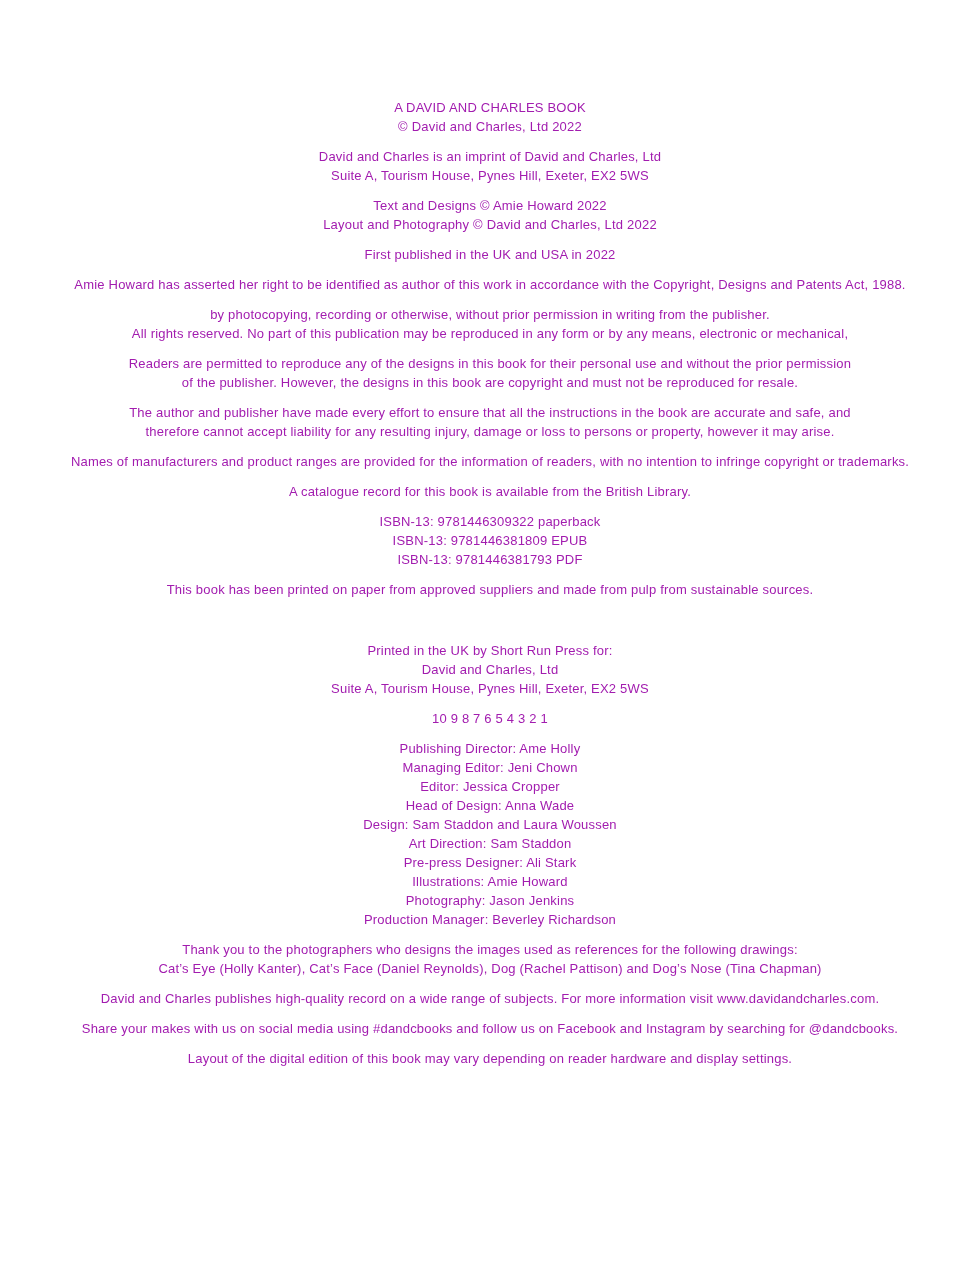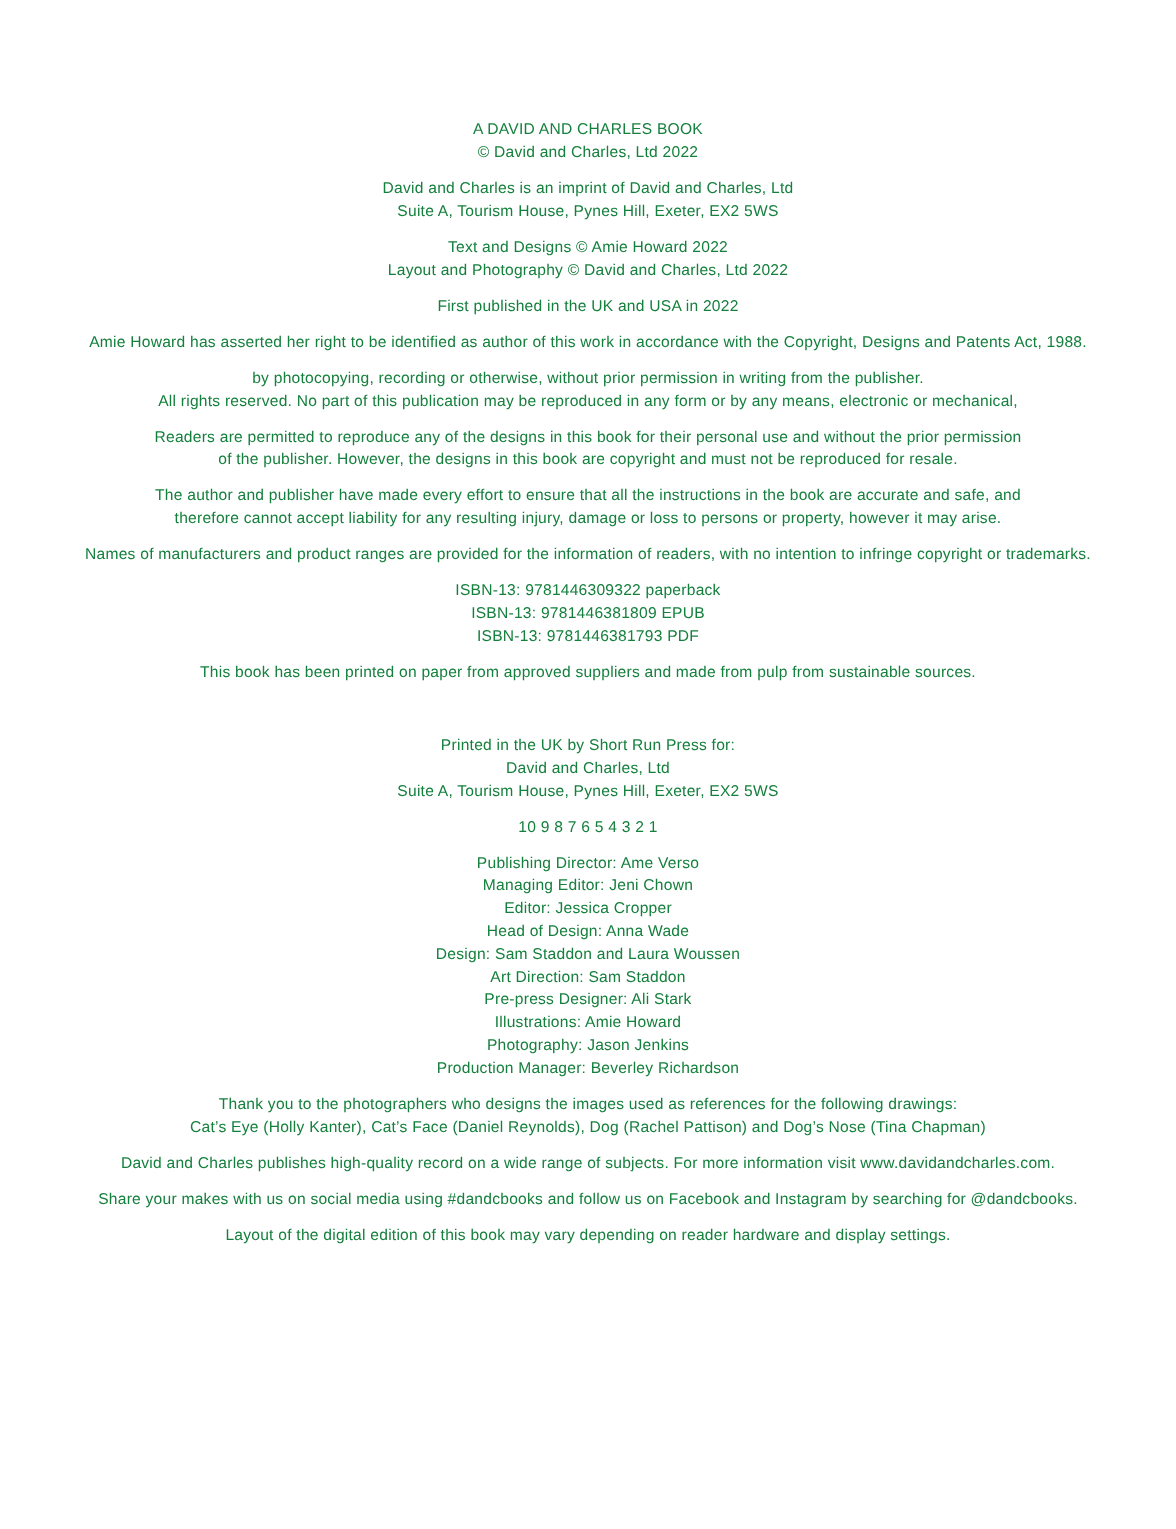--- a/index.html
+++ b/index.html
@@ -12,21 +12,21 @@
     width: 980px;
     height: 1274px;
     box-sizing: border-box;
     padding-top: 98px;
     background: #ffffff;
     font-family: "Liberation Sans", sans-serif;
     font-size: 13px;
     font-weight: 300;
     line-height: 19px;
     letter-spacing: 0.2px;
-    color: #15803d;
+    color: #a21caf;
     text-align: center;
     overflow: hidden;
   }
   .para {
     margin: 11px 0 0 0;
   }
   .para:first-child {
     margin-top: 0;
   }
   .para.gap-large {
@@ -69,37 +69,40 @@
         <span class="line">of the publisher. However, the designs in this book are copyright and must not be reproduced for resale.</span>
       </p>
       <p class="para">
         <span class="line">The author and publisher have made every effort to ensure that all the instructions in the book are accurate and safe, and</span>
         <span class="line">therefore cannot accept liability for any resulting injury, damage or loss to persons or property, however it may arise.</span>
       </p>
       <p class="para">
         <span class="line">Names of manufacturers and product ranges are provided for the information of readers, with no intention to infringe copyright or trademarks.</span>
       </p>
       <p class="para">
+        <span class="line">A catalogue record for this book is available from the British Library.</span>
+      </p>
+      <p class="para">
         <span class="line">ISBN-13: 9781446309322 paperback</span>
         <span class="line">ISBN-13: 9781446381809 EPUB</span>
         <span class="line">ISBN-13: 9781446381793 PDF</span>
       </p>
       <p class="para">
         <span class="line">This book has been printed on paper from approved suppliers and made from pulp from sustainable sources.</span>
       </p>
       <p class="para gap-large">
         <span class="line">Printed in the UK by Short Run Press for:</span>
         <span class="line">David and Charles, Ltd</span>
         <span class="line">Suite A, Tourism House, Pynes Hill, Exeter, EX2 5WS</span>
       </p>
       <p class="para">
         <span class="line">10 9 8 7 6 5 4 3 2 1</span>
       </p>
       <p class="para">
-        <span class="line">Publishing Director: Ame Verso</span>
+        <span class="line">Publishing Director: Ame Holly</span>
         <span class="line">Managing Editor: Jeni Chown</span>
         <span class="line">Editor: Jessica Cropper</span>
         <span class="line">Head of Design: Anna Wade</span>
         <span class="line">Design: Sam Staddon and Laura Woussen</span>
         <span class="line">Art Direction: Sam Staddon</span>
         <span class="line">Pre-press Designer: Ali Stark</span>
         <span class="line">Illustrations: Amie Howard</span>
         <span class="line">Photography: Jason Jenkins</span>
         <span class="line">Production Manager: Beverley Richardson</span>
       </p>

